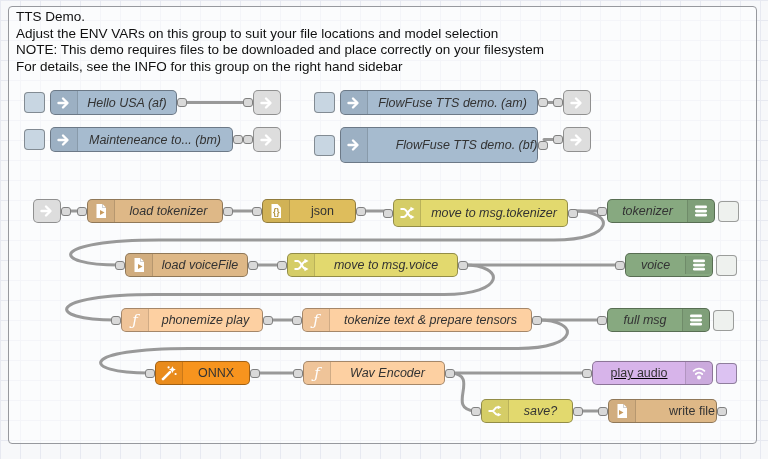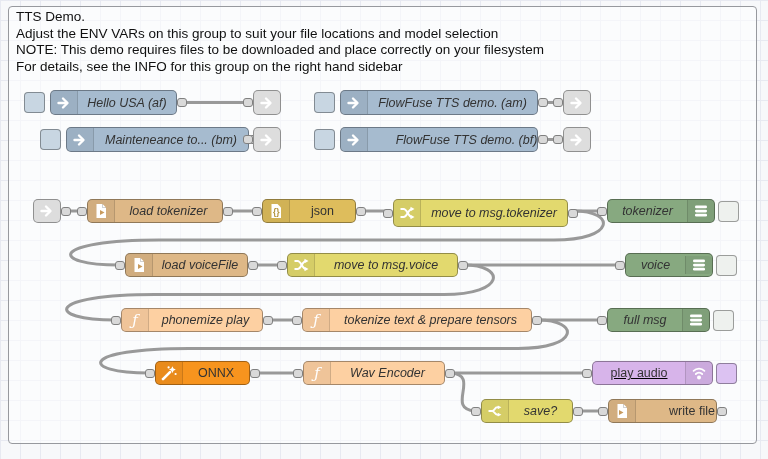--- a/index.html
+++ b/index.html
@@ -100,41 +100,41 @@
       </div>
       <div class="node" style="left: 563px; top: 90px; width: 28px; height: 25px; background: rgb(221, 221, 221);">
         <div class="icon center">
           <svg width="18" height="18" viewBox="0 0 18 18">
             <path d="M3.5 9h8" stroke="#fff" stroke-width="2.4" stroke-linecap="round"></path>
             <path d="M8 4.5L12.5 9L8 13.5" fill="none" stroke="#fff" stroke-width="2.4" stroke-linecap="round" stroke-linejoin="round"></path>
           </svg>
         </div>
         <div class="port in"></div>
       </div>
-      <div class="node" style="left: 50px; top: 127px; width: 183px; height: 25px; background: rgb(166, 187, 207); margin-left: 16px;">
+      <div class="node" style="left: 50px; top: 127px; width: 183px; height: 25px; background: rgb(166, 187, 207);">
         <div class="inject-button" style="background: rgb(200, 214, 226);"></div>
         <div class="icon left">
           <svg width="18" height="18" viewBox="0 0 18 18">
             <path d="M3.5 9h8" stroke="#fff" stroke-width="2.4" stroke-linecap="round"></path>
             <path d="M8 4.5L12.5 9L8 13.5" fill="none" stroke="#fff" stroke-width="2.4" stroke-linecap="round" stroke-linejoin="round"></path>
           </svg>
         </div>
         <div class="label italic">Mainteneance to... (bm)</div>
         <div class="port out"></div>
       </div>
       <div class="node" style="left: 253px; top: 127px; width: 28px; height: 25px; background: rgb(221, 221, 221);">
         <div class="icon center">
           <svg width="18" height="18" viewBox="0 0 18 18">
             <path d="M3.5 9h8" stroke="#fff" stroke-width="2.4" stroke-linecap="round"></path>
             <path d="M8 4.5L12.5 9L8 13.5" fill="none" stroke="#fff" stroke-width="2.4" stroke-linecap="round" stroke-linejoin="round"></path>
           </svg>
         </div>
         <div class="port in"></div>
       </div>
-      <div class="node" style="left: 340px; top: 127px; width: 198px; height: 25px; background: rgb(166, 187, 207); gap: 28px;">
+      <div class="node" style="left: 340px; top: 127px; width: 198px; height: 36px; background: rgb(166, 187, 207); gap: 28px;">
         <div class="inject-button" style="background: rgb(200, 214, 226);"></div>
         <div class="icon left">
           <svg width="18" height="18" viewBox="0 0 18 18">
             <path d="M3.5 9h8" stroke="#fff" stroke-width="2.4" stroke-linecap="round"></path>
             <path d="M8 4.5L12.5 9L8 13.5" fill="none" stroke="#fff" stroke-width="2.4" stroke-linecap="round" stroke-linejoin="round"></path>
           </svg>
         </div>
         <div class="label italic">FlowFuse TTS demo. (bf)</div>
         <div class="port out"></div>
       </div>

